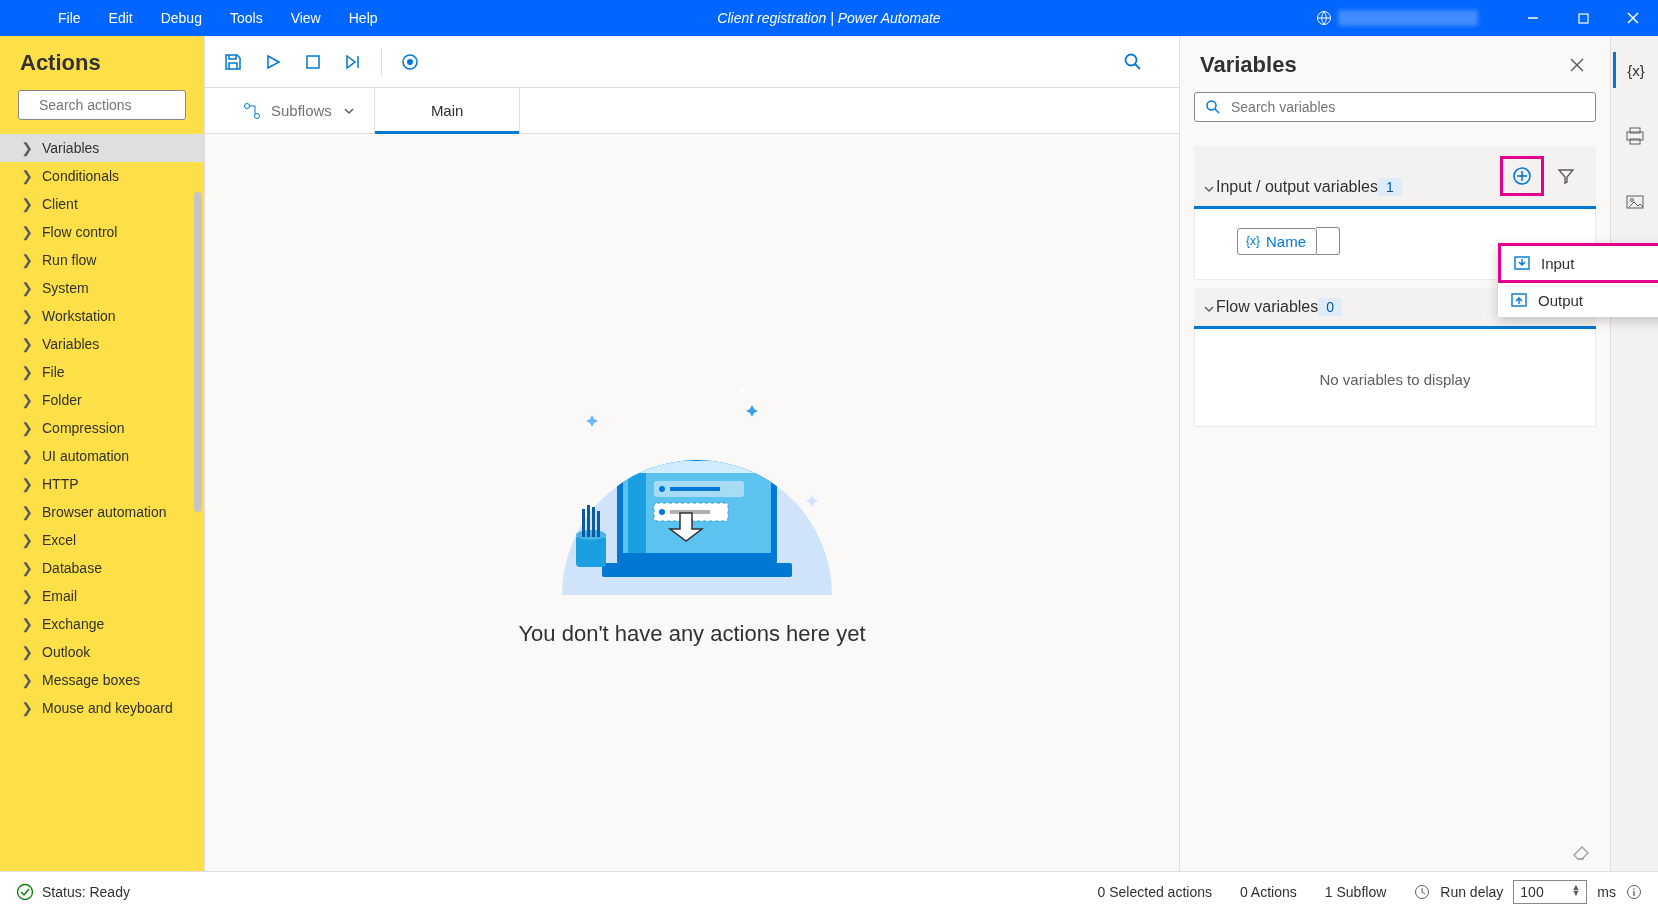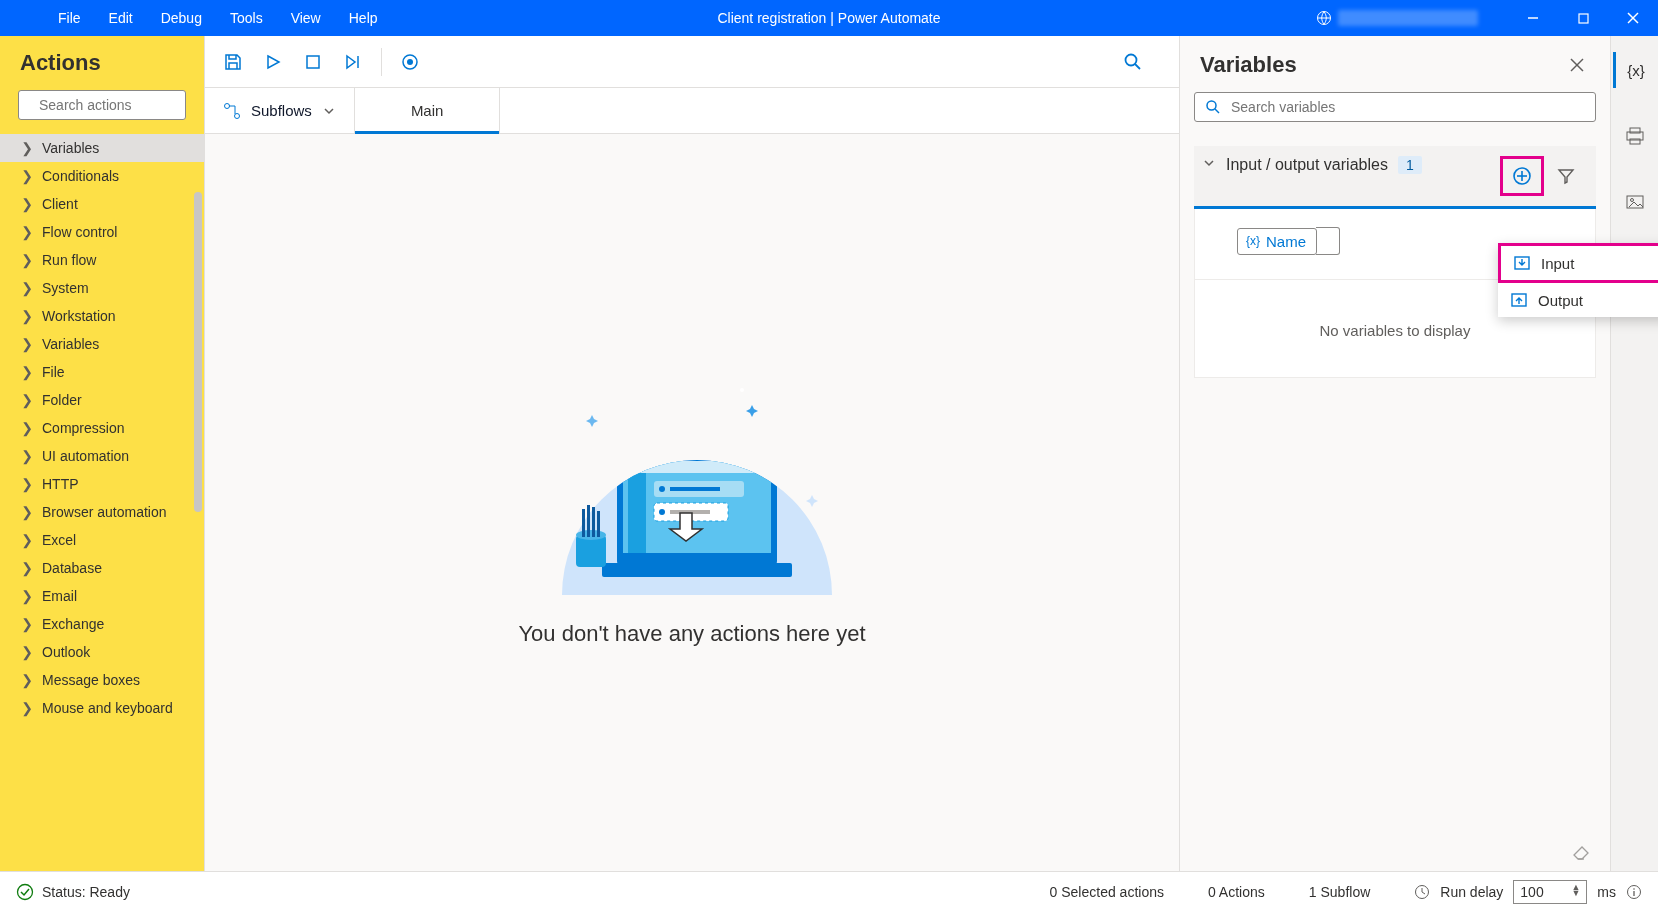--- a/index.html
+++ b/index.html
@@ -2,21 +2,21 @@
 <html><head>
 <meta charset="utf-8">
 <style>
 * { margin: 0; padding: 0; box-sizing: border-box; font-family: "Segoe UI", sans-serif; }
 html, body { width: 1658px; height: 911px; overflow: hidden; background: #fff; }
 
 
 .titlebar { height: 36px; background: #0066ff; display: flex; align-items: center; color: #fff; font-size: 14px; position: relative; }
 .menubar { display: flex; gap: 0; padding-left: 44px; }
 .menu-item { padding: 8px 14px; cursor: pointer; }
-.title-center { position: absolute; left: 50%; transform: translateX(-50%); font-size: 14px; }
+.title-center { position: absolute; left: 50%; transform: translateX(-50%); font-size: 14px; font-style: italic; }
 .title-right { position: absolute; right: 0; display: flex; align-items: center; }
 .env-badge { display: flex; align-items: center; gap: 6px; padding: 4px 10px; margin-right: 20px; }
 .env-badge-blur { width: 140px; height: 16px; background: rgba(255,255,255,0.25); border-radius: 2px; filter: blur(2px); }
 .window-controls { display: flex; }
 .window-btn { width: 50px; height: 36px; display: flex; align-items: center; justify-content: center; cursor: pointer; }
 .window-btn svg { stroke: #fff; fill: none; }
 
 
 .app-body { display: flex; height: calc(100% - 36px - 40px); }
 
@@ -33,37 +33,37 @@
 .scrollbar-fake { position: absolute; right: 2px; top: 156px; width: 8px; height: 320px; background: #c8c6c4; border-radius: 4px; }
 
 
 .center-area { flex: 1; display: flex; flex-direction: column; background: #fff; border-right: 1px solid #e1dfdd; }
 .toolbar { height: 52px; border-bottom: 1px solid #e1dfdd; display: flex; align-items: center; padding: 0 10px; gap: 4px; }
 .tool-btn { width: 36px; height: 36px; display: flex; align-items: center; justify-content: center; cursor: pointer; border-radius: 3px; }
 .tool-sep { width: 1px; height: 28px; background: #e1dfdd; margin: 0 6px; }
 .toolbar-search-right { margin-left: auto; padding-right: 18px; }
 
 .tabs-row { height: 46px; border-bottom: 1px solid #e1dfdd; display: flex; align-items: stretch; }
-.subflows-btn { display: flex; align-items: center; gap: 10px; padding: 0 18px; font-size: 15px; color: #0f172a; cursor: pointer; border-right: 1px solid #e1dfdd; }
+.subflows-btn { display: flex; align-items: center; gap: 10px; padding: 0 18px; font-size: 15px; color: #737373; cursor: pointer; border-right: 1px solid #e1dfdd; margin-left: 20px; }
 .tab { display: flex; align-items: center; padding: 0 56px; font-size: 15px; color: #323130; cursor: pointer; border-right: 1px solid #e1dfdd; position: relative; }
 .tab.active::after { content: ""; position: absolute; bottom: -1px; left: 0; right: 0; height: 3px; background: #0078d4; }
 
 .canvas { flex: 1; display: flex; flex-direction: column; align-items: center; justify-content: center; background: #faf9f8; position: relative; }
 .empty-hero { display: flex; flex-direction: column; align-items: center; text-align: center; }
 .hero-svg { margin-bottom: 26px; }
 .empty-title { font-size: 22px; color: #323130; margin-bottom: 14px; }
 .empty-sub { font-size: 15px; color: #605e5c; line-height: 1.5; }
 
 
 .right-panel { width: 430px; background: #faf9f8; display: flex; flex-direction: column; padding: 8px 14px; position: relative; }
 .right-header { display: flex; align-items: center; justify-content: space-between; padding: 8px 6px 10px; }
 .right-title { font-size: 22px; font-weight: 600; color: #323130; }
 .close-icon { cursor: pointer; padding: 6px; }
 .vars-search { margin: 4px 0 16px; }
-.section-header { display: flex; align-items: flex-start; padding: 10px 8px; font-size: 16px; color: #323130; gap: 10px; border-bottom: 3px solid #0078d4; background: #f3f2f1; margin-top: 8px; }
+.section-header { display: flex; align-items: flex-end; padding: 10px 8px; font-size: 16px; color: #323130; gap: 0; border-bottom: 3px solid #0078d4; background: #f3f2f1; margin-top: 8px; }
 .badge { background: #deecf9; color: #005a9e; padding: 1px 8px; border-radius: 2px; font-size: 14px; }
 .section-actions { margin-left: auto; display: flex; gap: 0; }
 .sq-btn { width: 44px; height: 40px; display: flex; align-items: center; justify-content: center; cursor: pointer; }
 .sq-btn.highlighted { border: 3px solid #e3008c; }
 .section-body { background: #fff; border: 1px solid #edebe9; border-top: none; padding: 18px 20px 24px; }
 
 .var-chip { display: inline-flex; align-items: center; border: 1px solid #8a8886; border-radius: 3px; padding: 4px 10px 4px 8px; gap: 6px; color: #0078d4; font-size: 15px; background: #fff; }
 .var-chip-placeholder { display: inline-block; width: 24px; height: 28px; border-right: 1px solid #8a8886; border-top: 1px solid #8a8886; border-bottom: 1px solid #8a8886; border-radius: 0 3px 3px 0; margin-left: -1px; vertical-align: middle; }
 
 .empty-vars { text-align: center; color: #605e5c; font-size: 15px; padding: 24px 0 14px; }
@@ -75,21 +75,21 @@
 .rail-btn.active { border-left: 3px solid #0078d4; color: #323130; }
 
 
 .dropdown { position: absolute; top: 207px; right: -60px; width: 172px; background: #fff; box-shadow: 0 4px 12px rgba(0,0,0,.2); z-index: 50; }
 .dd-item { display: flex; align-items: center; gap: 10px; padding: 8px 12px; font-size: 15px; color: #323130; cursor: pointer; }
 .dd-item.highlighted { border: 3px solid #e3008c; }
 
 
 .statusbar { height: 40px; border-top: 1px solid #e1dfdd; display: flex; align-items: center; padding: 0 16px; font-size: 14px; color: #323130; background: #fff; }
 .status-left { display: flex; align-items: center; gap: 8px; }
-.status-center { margin-left: auto; display: flex; align-items: center; gap: 44px; }
+.status-center { margin-left: auto; display: flex; align-items: center; gap: 28px; }
 .delay-input { width: 74px; border: 1px solid #8a8886; padding: 3px 6px; font-size: 14px; display: flex; align-items: flex-start; justify-content: space-between; }
 .spinner-arrows { display: flex; flex-direction: column; line-height: 6px; font-size: 9px; color: #605e5c; }
 
 svg { display: block; }
 </style>
 </head>
 <body>
 
 <div class="titlebar">
   <div class="menubar">
@@ -367,20 +367,27 @@
           </div>
       </div>
     </div>
     <div class="section-body" style="padding-left:42px;">
       <span class="var-chip">
         <span style="color:#0078d4; font-size:12px;">{x}</span>
         <span>Name</span>
       </span><span class="var-chip-placeholder"></span>
     </div>
 
+    <div class="section-header">
+      <svg width="14" height="14" viewBox="0 0 14 14">
+          <path d="M3 5 L7 9 L11 5" stroke="#605e5c" fill="none" stroke-width="1.5"></path>
+        </svg>
+      <span>Flow variables</span>
+      <span class="badge">0</span>
+    </div>
     <div class="section-body" style="position:relative; min-height:90px;">
       <div class="empty-vars">No variables to display</div>
     </div>
 
     <div class="eraser-corner">
       <svg width="18" height="18" viewBox="0 0 18 18">
           <path d="M6 14 L2 10 L10 2 L16 8 L10 14 Z" stroke="#a19f9d" fill="none" stroke-width="1.3"></path>
           <line x1="6" y1="14" x2="12" y2="14" stroke="#a19f9d" stroke-width="1.3"></line>
         </svg>
     </div>

